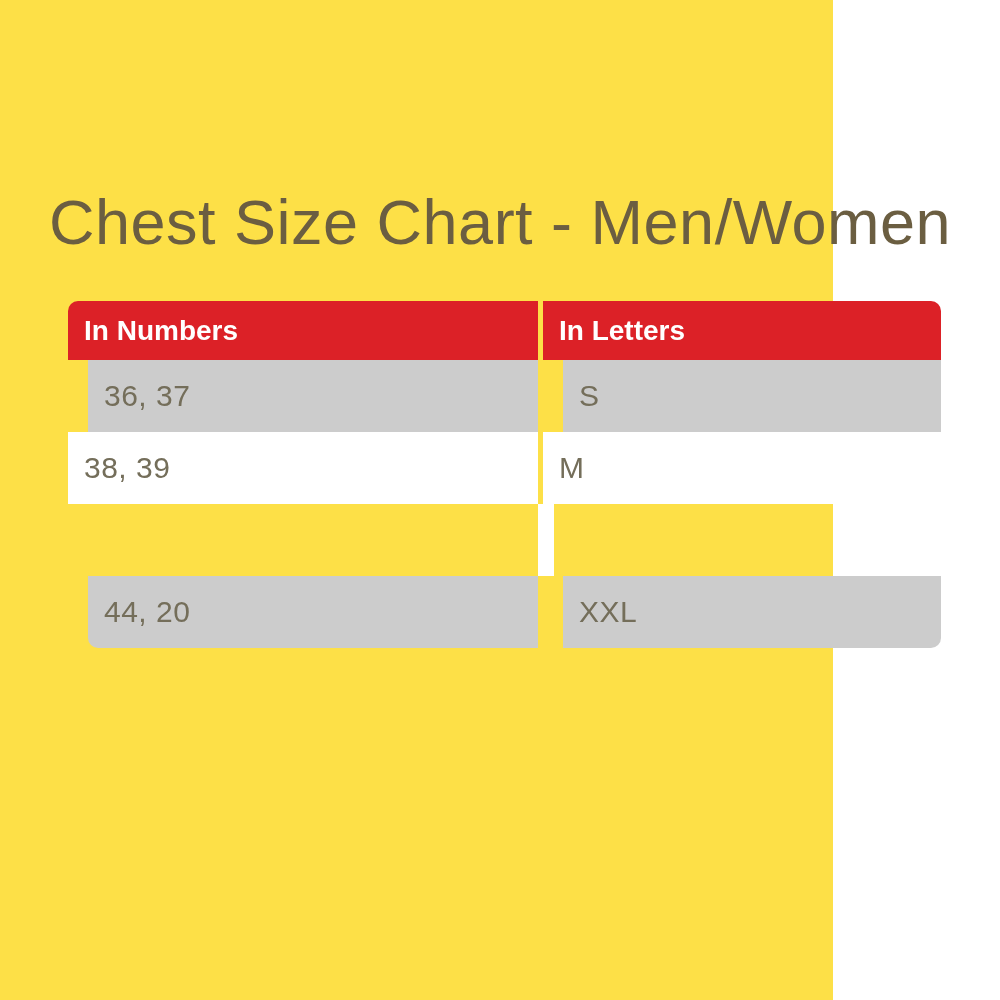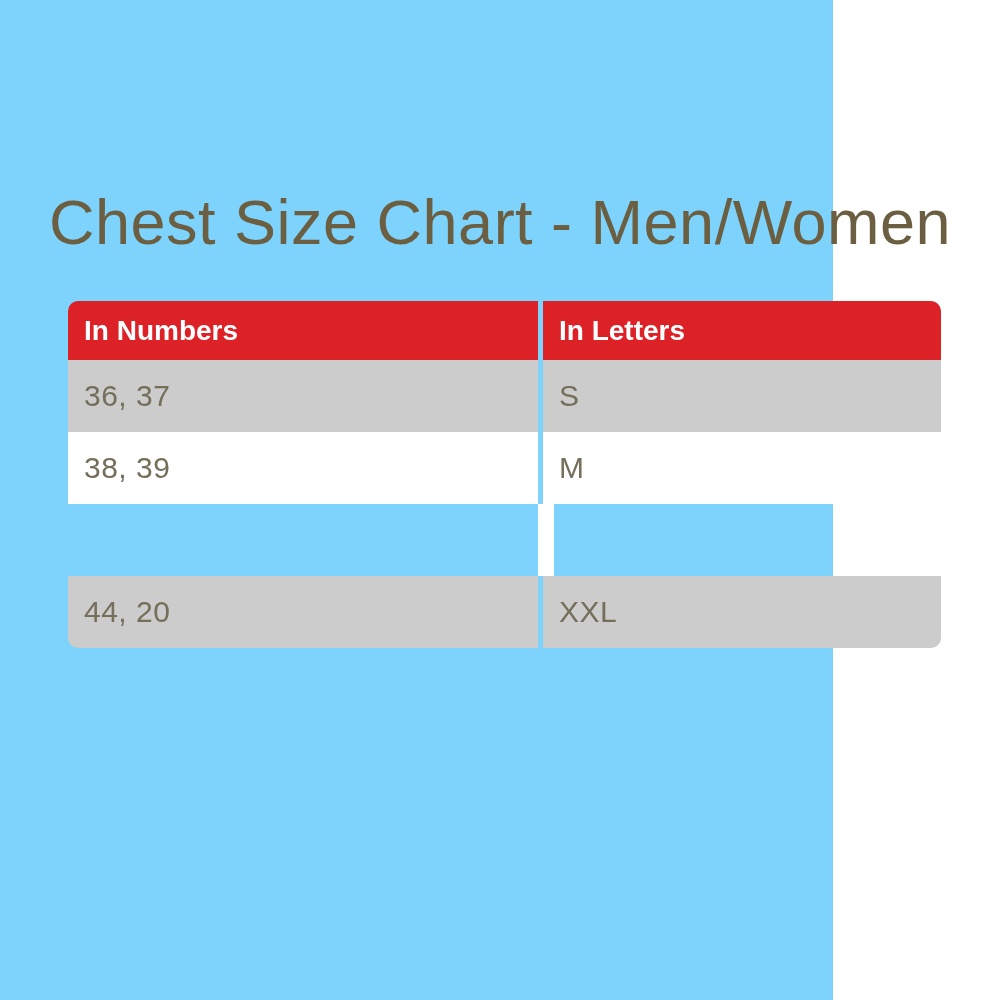--- a/index.html
+++ b/index.html
@@ -7,21 +7,21 @@
     width: 1000px;
     height: 1000px;
     background: #ffffff;
     font-family: "Liberation Sans", sans-serif;
     overflow: hidden;
   }
   .page {
     position: relative;
     width: 833px;
     height: 1000px;
-    background: #7dd3fc;
+    background: #fde047;
   }
   .chart-title {
     position: absolute;
     top: 186px;
     left: 0;
     width: 1000px;
     text-align: center;
     font-size: 63px;
     font-weight: 400;
     letter-spacing: 0.5px;
@@ -55,21 +55,21 @@
   .data-row { height: 72px; }
   .data-row .cell {
     background: #ffffff;
     color: #746e5a;
     font-size: 30px;
     line-height: 72px;
     padding-left: 16px;
     overflow: hidden;
     letter-spacing: 0.5px;
   }
-  .data-row.alt .cell { background: #cccccc; }
+  .data-row.alt .cell { background: #cccccc; margin-left: 20px; }
   .data-row.bottom .cell.first { border-bottom-left-radius: 10px; }
   .data-row.bottom .cell.last  { border-bottom-right-radius: 10px; }
 </style>
 </head>
 <body>
 
 <div class="page">
 
   <div class="chart-title">Chest Size Chart - Men/Women</div>
 

